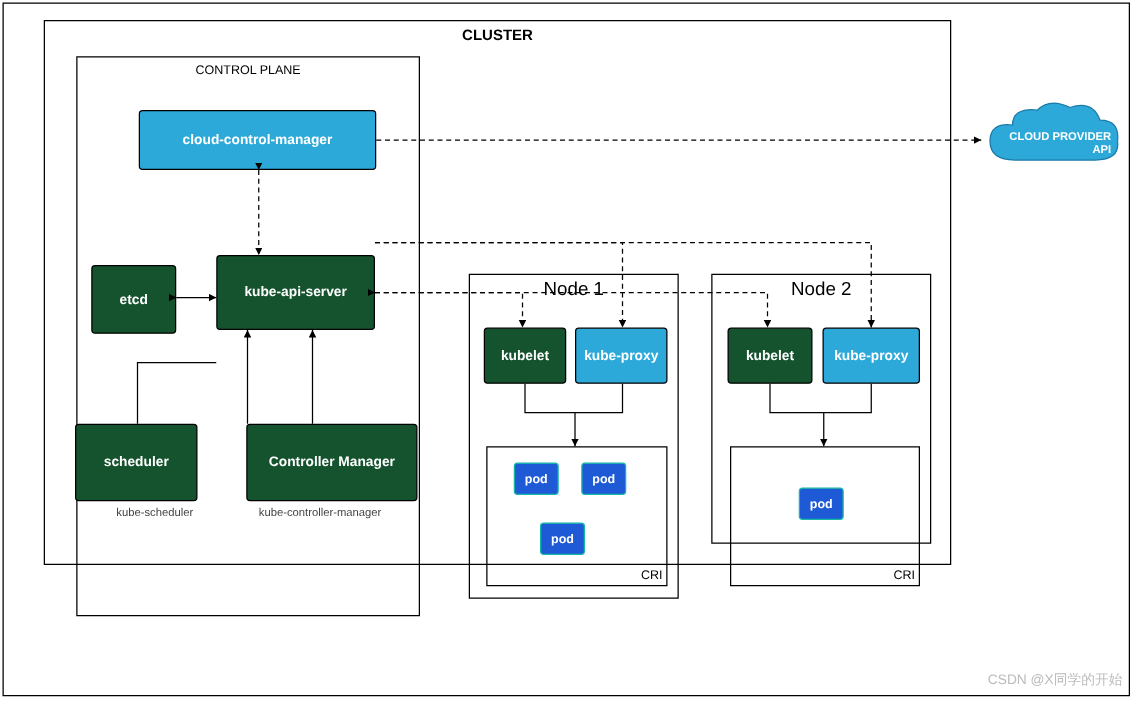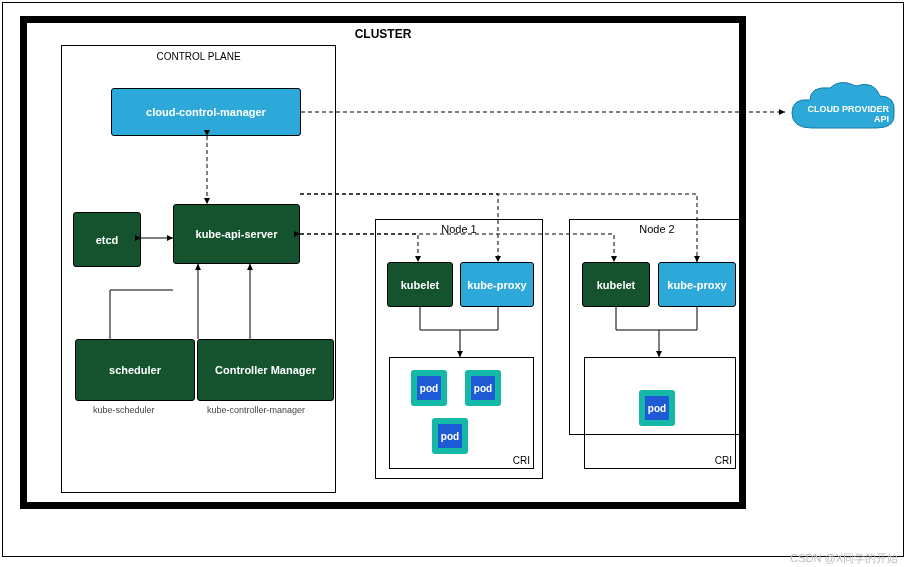--- a/index.html
+++ b/index.html
@@ -1,33 +1,33 @@
 <!DOCTYPE html>
 <html><head>
 <meta charset="utf-8">
 <style>
   * { box-sizing: border-box; margin: 0; padding: 0; }
   body { font-family: Arial, sans-serif; background: #fff; width: 906px; height: 567px; position: relative; }
   .outer-border { position: absolute; left: 2px; top: 2px; width: 902px; height: 555px; border: 1px solid #000; }
-  .cluster-box { position: absolute; left: 20px; top: 16px; width: 726px; height: 493px; border: 7px solid #000000; }
+  .cluster-box { position: absolute; left: 35px; top: 16px; width: 726px; height: 436px; border: 1px solid #000000; }
   .cluster-title { position: absolute; left: 0; top: 4px; width: 100%; text-align: center; font-size: 12px; font-weight: bold; }
   .control-plane-box { position: absolute; left: 61px; top: 45px; width: 275px; height: 448px; border: 1px solid #000; }
   .control-plane-title { position: absolute; left: 0; top: 5px; width: 100%; text-align: center; font-size: 10px; }
   .box { position: absolute; border: 1px solid #000; color: #fff; font-size: 11px; font-weight: bold; display: flex; align-items: center; justify-content: center; text-align: left; border-radius: 3px; }
   .blue { background: #14532d; }
   .cyan { background: #2da9d9; }
   .node-box { position: absolute; border: 1px solid #000; }
-  .node-title { position: absolute; left: 0; top: 3px; width: 100%; text-align: center; font-size: 11px; }
+  .node-title { position: absolute; left: 0; top: 3px; width: 100%; text-align: center; font-size: 15px; }
   .cri-box { position: absolute; border: 1px solid #000; }
   .cri-label { position: absolute; right: 3px; bottom: 2px; font-size: 10px; font-weight: normal; }
-  .pod { position: absolute; background: #1f5ad6; border: 6px solid #14b8a6; color: #fff; font-size: 10px; font-weight: bold; display: flex; align-items: center; justify-content: center; border-radius: 3px; width: 36px; height: 36px; }
+  .pod { position: absolute; background: #1f5ad6; border: 1px solid #14b8a6; color: #fff; font-size: 10px; font-weight: bold; display: flex; align-items: center; justify-content: center; border-radius: 3px; width: 36px; height: 26px; }
   .caption { position: absolute; font-size: 9px; color: #444; }
   .cloud-shape { position: absolute; }
   .cloud-label { position: absolute; font-size: 9px; font-weight: bold; color: #fff; text-align: center; }
-  .watermark { position: absolute; right: 8px; bottom: 1px; font-size: 11px; color: #bbb; margin-left: 30px; }
+  .watermark { position: absolute; right: 8px; bottom: 16px; font-size: 11px; color: #bbb; margin-left: 30px; }
   svg { position: absolute; left: 0; top: 0; pointer-events: none; }
 </style>
 </head>
 <body>
 
 <div class="outer-border"></div>
 
 <div class="cluster-box">
   <div class="cluster-title">CLUSTER</div>
 </div>
@@ -41,21 +41,21 @@
 </div>
 
 <div class="box blue" style="left:73px; top:212px; width:68px; height:55px;">
   <span>etcd</span>
 </div>
 
 <div class="box blue" style="left:173px; top:204px; width:127px; height:60px;">
   <span>kube-api-server</span>
 </div>
 
-<div class="box blue" style="left:75px; top:339px; width:120px; height:62px;">
+<div class="box blue" style="left:60px; top:339px; width:98px; height:62px;">
   <span>scheduler</span>
 </div>
 
 <div class="box blue" style="left:197px; top:339px; width:137px; height:62px;">
   <span>Controller Manager</span>
 </div>
 
 <div class="caption" style="left:93px; top:405px;">kube-scheduler</div>
 <div class="caption" style="left:207px; top:405px;">kube-controller-manager</div>
 

